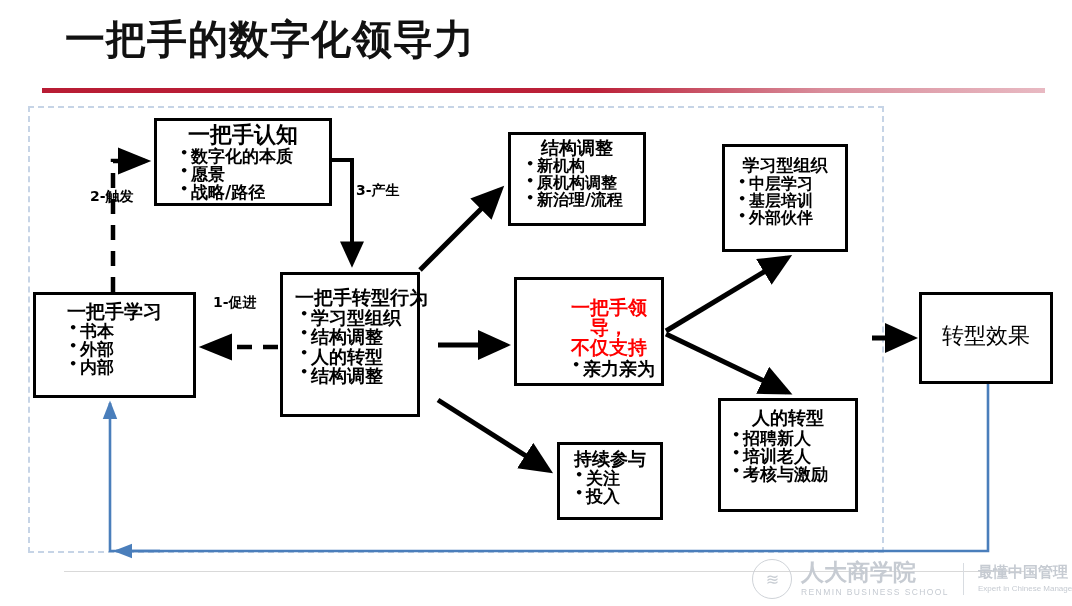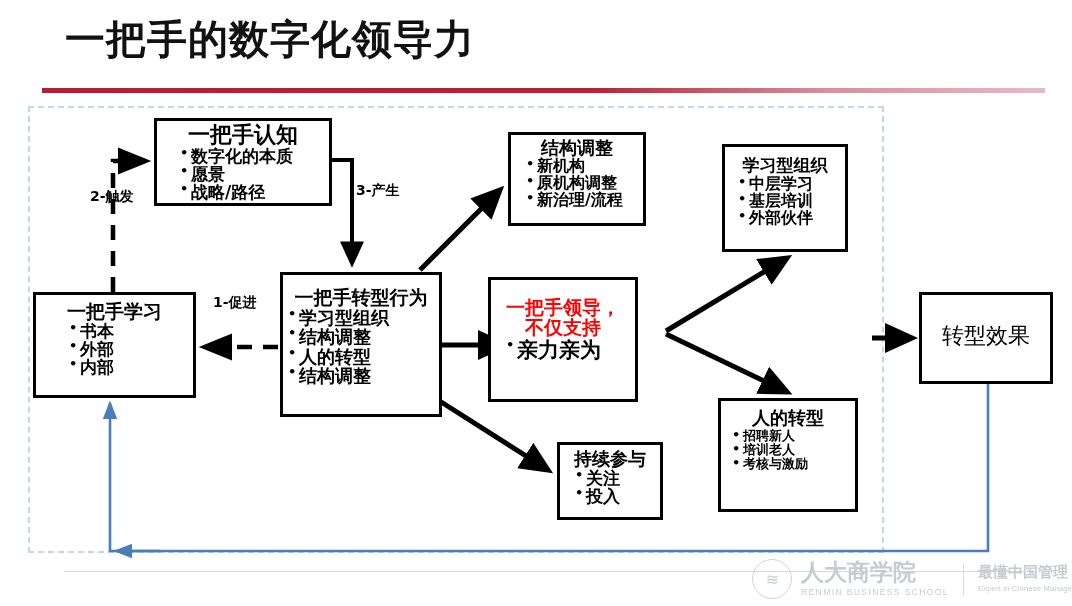--- a/index.html
+++ b/index.html
@@ -73,34 +73,34 @@
   #node-structure ul{margin:1px 0 0 26px;font-size:16px;}
 
   #node-learning-org{left:722px;top:144px;width:126px;height:108px;}
   #node-learning-org .node-title{font-size:17px;margin-top:10px;}
   #node-learning-org ul{margin:2px 0 0 24px;font-size:16px;}
 
   #node-leader-study{left:33px;top:292px;width:163px;height:106px;}
   #node-leader-study .node-title{font-size:19px;margin-top:7px;}
   #node-leader-study ul{margin:1px 0 0 44px;font-size:17px;}
 
-  #node-transform-behavior{left:280px;top:272px;width:162px;height:145px;}
+  #node-transform-behavior{left:280px;top:272px;width:140px;height:145px;padding-left:12px;}
   #node-transform-behavior .node-title{font-size:19px;margin-top:13px;}
   #node-transform-behavior ul{margin:1px 0 0 16px;font-size:18px;}
 
-  #node-leader-lead{left:488px;top:277px;width:150px;height:125px;}
+  #node-leader-lead{left:514px;top:277px;width:150px;height:109px;padding-left:40px;}
   #node-leader-lead .lead-head{
     display:block;text-align:center;color:#ff0000;font-weight:bold;
     font-size:19px;line-height:1.05;margin-top:18px;
   }
-  #node-leader-lead ul{margin:1px 0 0 26px;font-size:21px;}
+  #node-leader-lead ul{margin:1px 0 0 26px;font-size:18px;}
 
   #node-people{left:718px;top:398px;width:140px;height:114px;}
   #node-people .node-title{font-size:18px;margin-top:8px;}
-  #node-people ul{margin:2px 16px 0 22px;font-size:13px;}
+  #node-people ul{margin:2px 16px 0 22px;font-size:17px;}
 
   #node-engage{left:557px;top:442px;width:106px;height:78px;}
   #node-engage .node-title{font-size:18px;margin-top:5px;}
   #node-engage ul{margin:1px 0 0 26px;font-size:17px;}
 
   #node-effect{left:919px;top:292px;width:134px;height:92px;}
   #node-effect .node-title{
     font-size:22px;font-weight:normal;margin-top:30px;
   }
 

